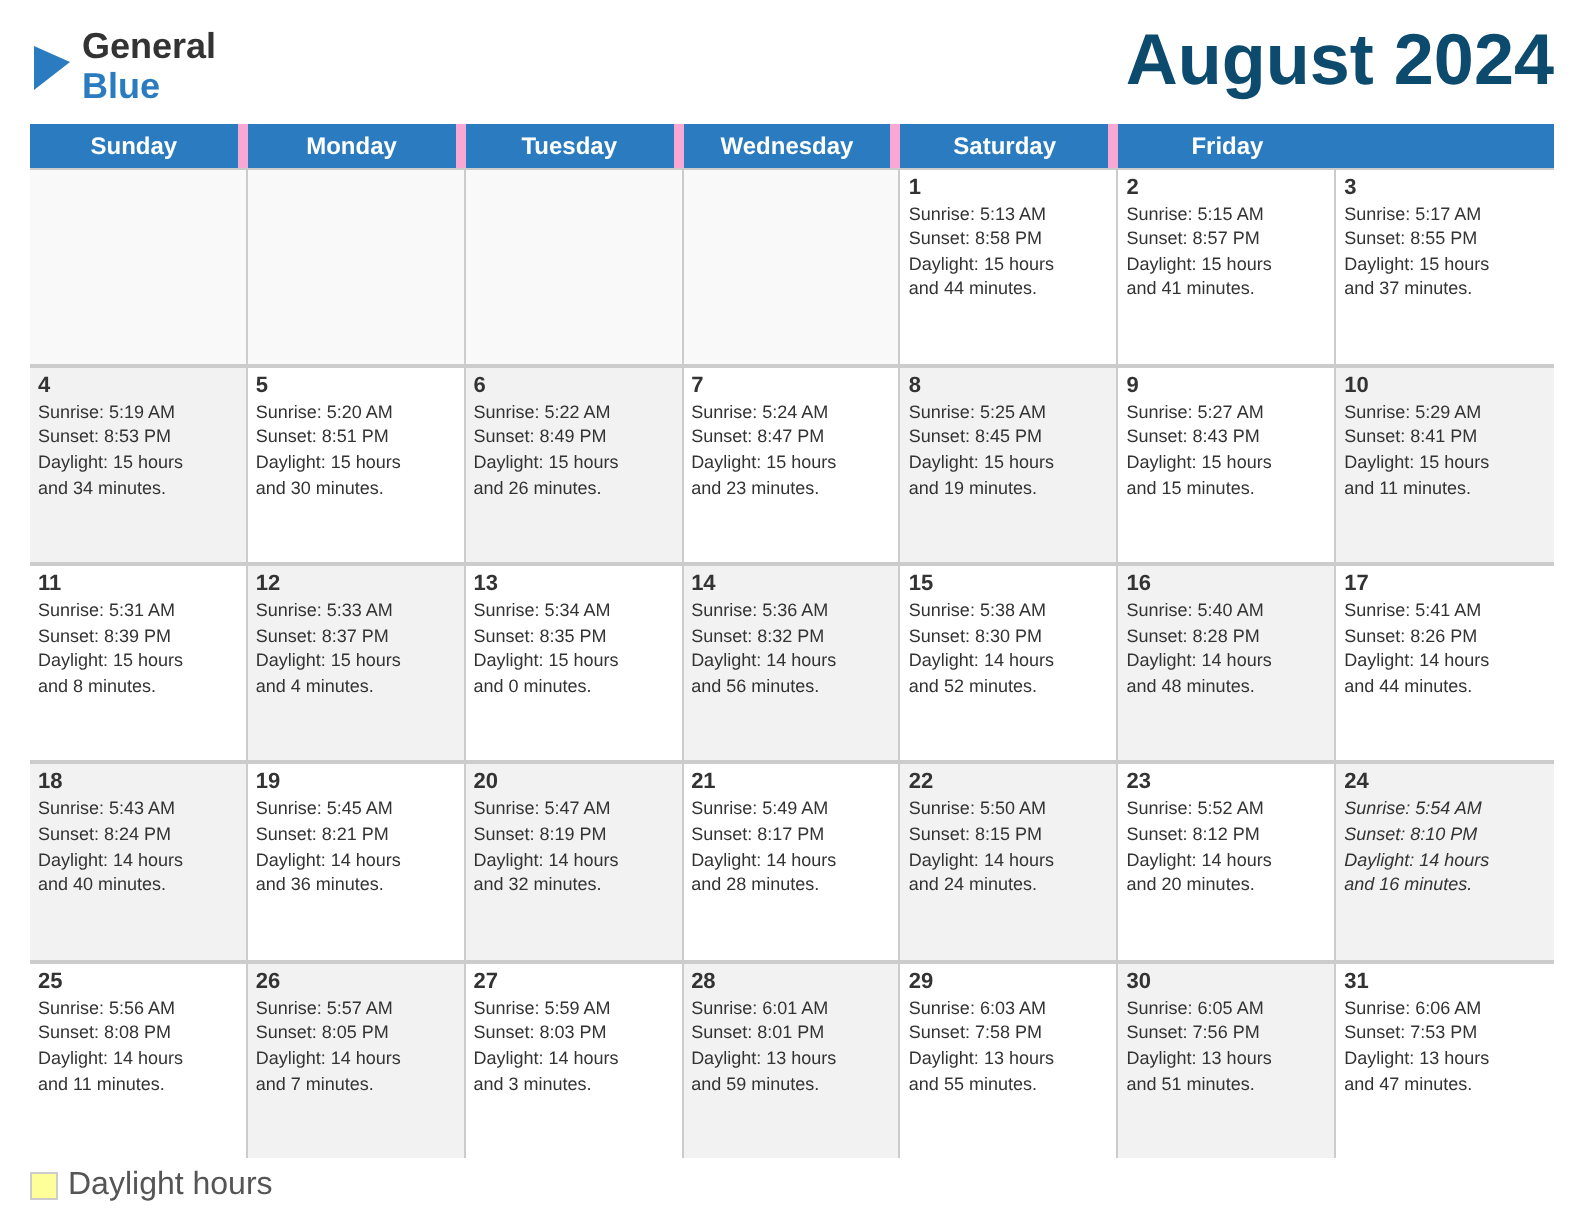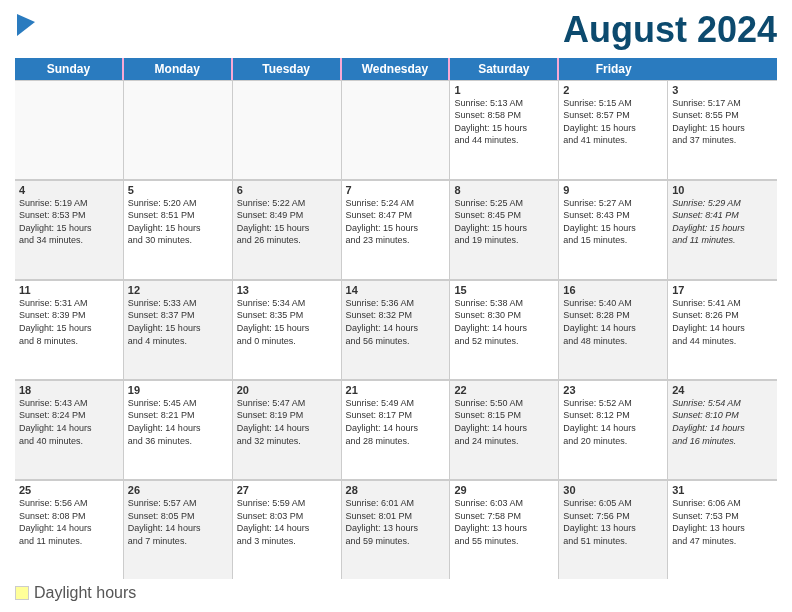--- a/index.html
+++ b/index.html
@@ -71,21 +71,21 @@
       display: grid;
       grid-template-columns: repeat(7, 1fr);
       background: #2a7bbf;
     }
     .cal-header-cell {
       color: #fff;
       font-size: 12px;
       font-weight: bold;
       text-align: center;
       padding: 4px 2px;
-      border-right: 2px solid #f9a8d4;
+      border-right: 5px solid #f9a8d4;
     }
     .cal-header-cell:last-child { border-right: none; }
     .cal-body {
       flex: 1;
       display: flex;
       flex-direction: column;
     }
     .cal-row {
       display: grid;
       grid-template-columns: repeat(7, 1fr);
@@ -134,20 +134,24 @@
   </style>
 </head>
 <body>
 
 <div class="page">
   <div class="header">
     <div class="logo">
       <svg class="logo-icon" viewBox="0 0 18 22" xmlns="http://www.w3.org/2000/svg">
         <polygon points="0,0 18,8 0,22" fill="#2a7bbf"></polygon>
       </svg>
+      <div class="logo-text">
+        <span class="logo-general">General</span>
+        <span class="logo-blue">Blue</span>
+      </div>
     </div>
     <div class="title-block">
       <div class="main-title">August 2024</div>
     </div>
   </div>
 
   <div class="calendar">
     <div class="cal-header-row">
     <div class="cal-header-cell">Sunday</div>
         <div class="cal-header-cell">Monday</div>
@@ -222,21 +226,21 @@
           </div>
           <div class="cal-cell">
             <span class="day-num">9</span>
             <div class="day-info" style="white-space: pre-line;">Sunrise: 5:27 AM
 Sunset: 8:43 PM
 Daylight: 15 hours
 and 15 minutes.</div>
           </div>
           <div class="cal-cell shaded">
             <span class="day-num">10</span>
-            <div class="day-info" style="white-space: pre-line; font-style: italic;">Sunrise: 5:29 AM
+            <div class="day-info" style="white-space: pre-line;">Sunrise: 5:29 AM
 Sunset: 8:41 PM
 Daylight: 15 hours
 and 11 minutes.</div>
           </div>
         </div>
         <div class="cal-row">
           <div class="cal-cell">
             <span class="day-num">11</span>
             <div class="day-info" style="white-space: pre-line;">Sunrise: 5:31 AM
 Sunset: 8:39 PM

